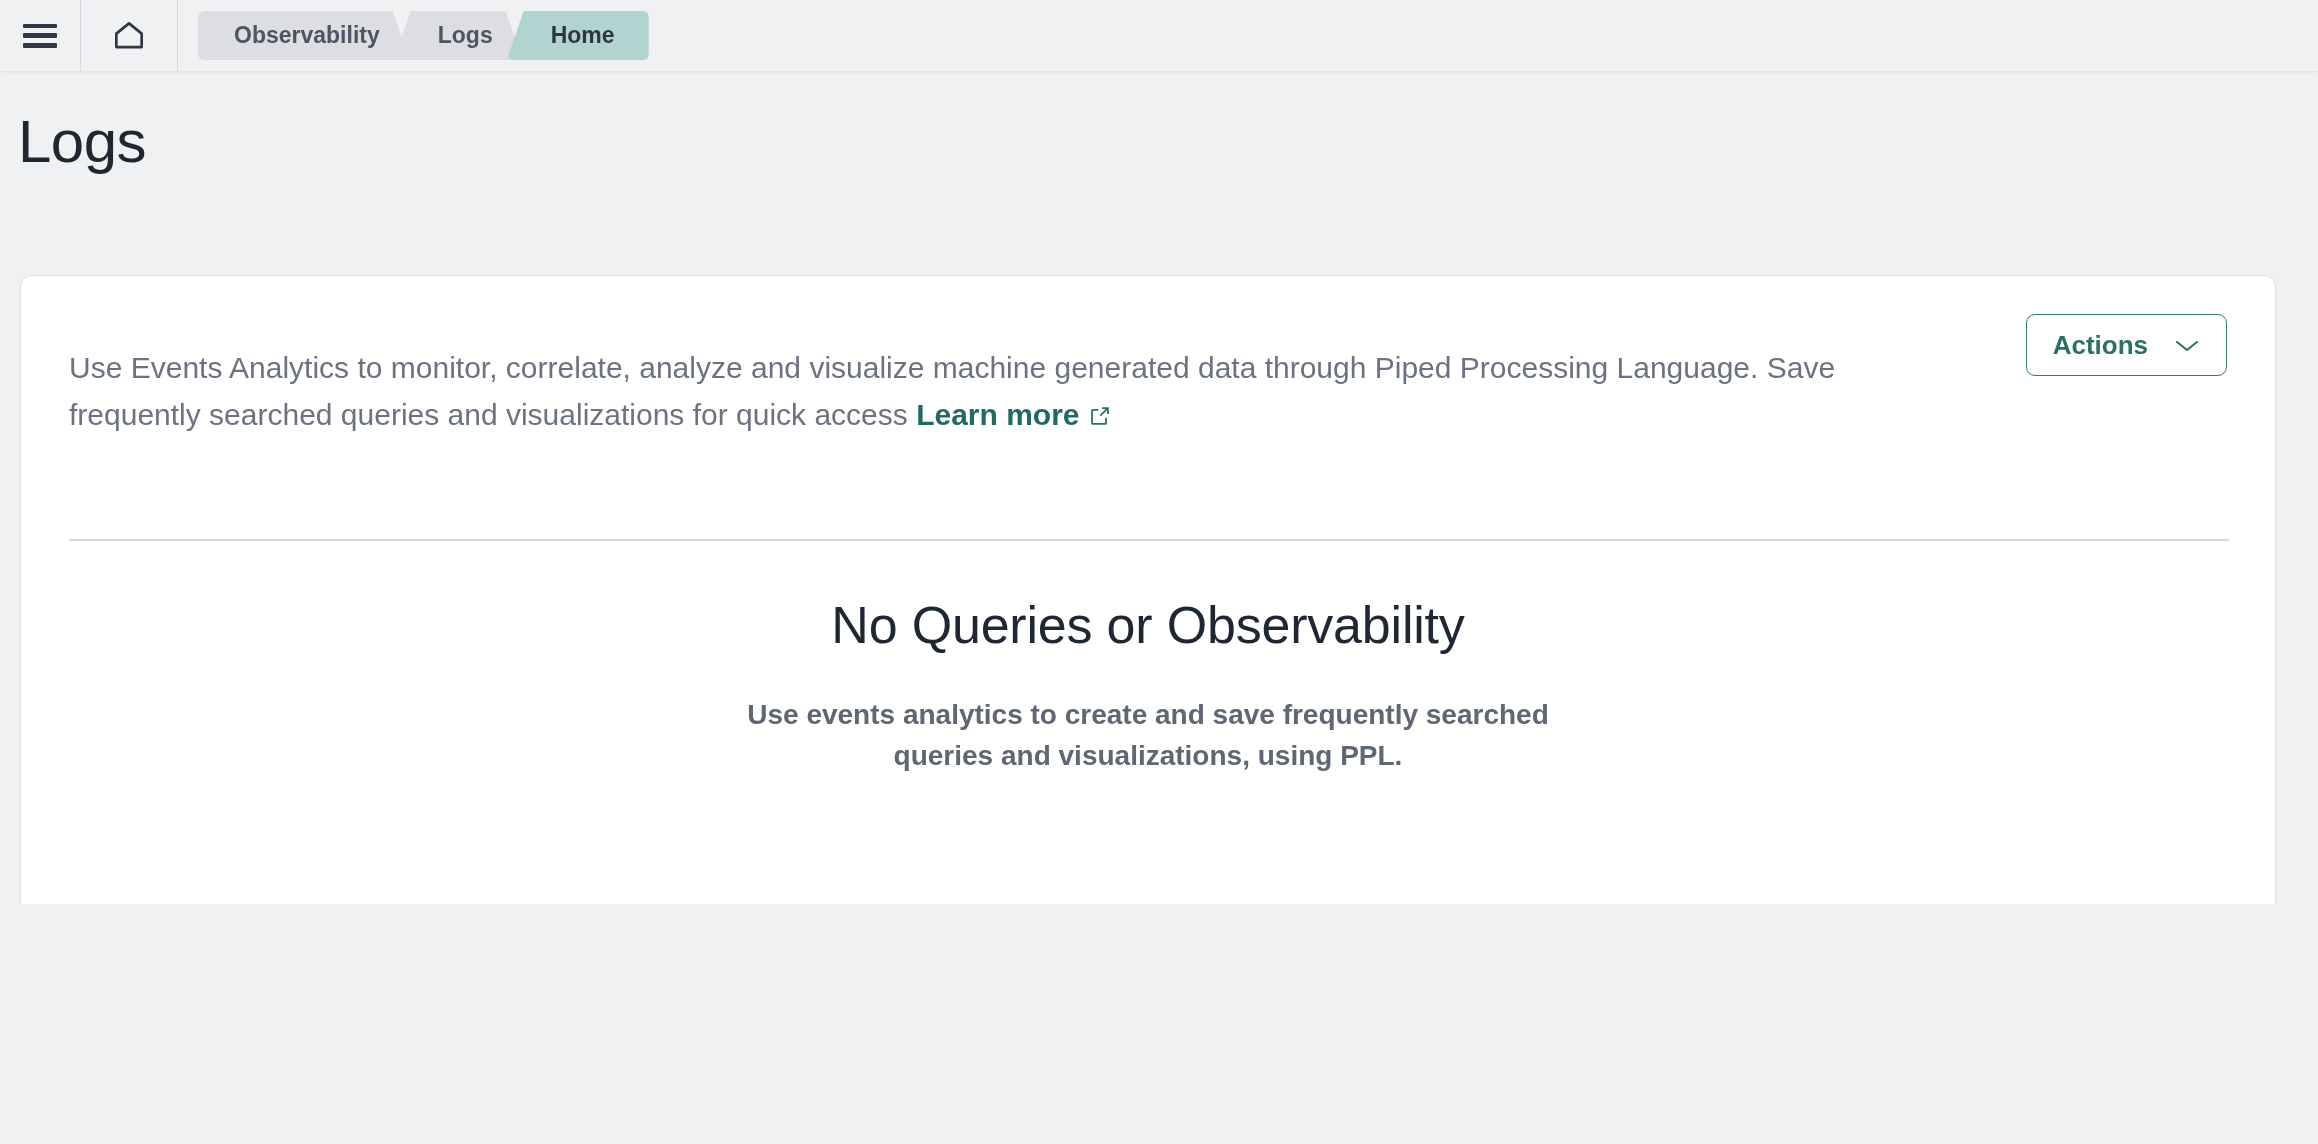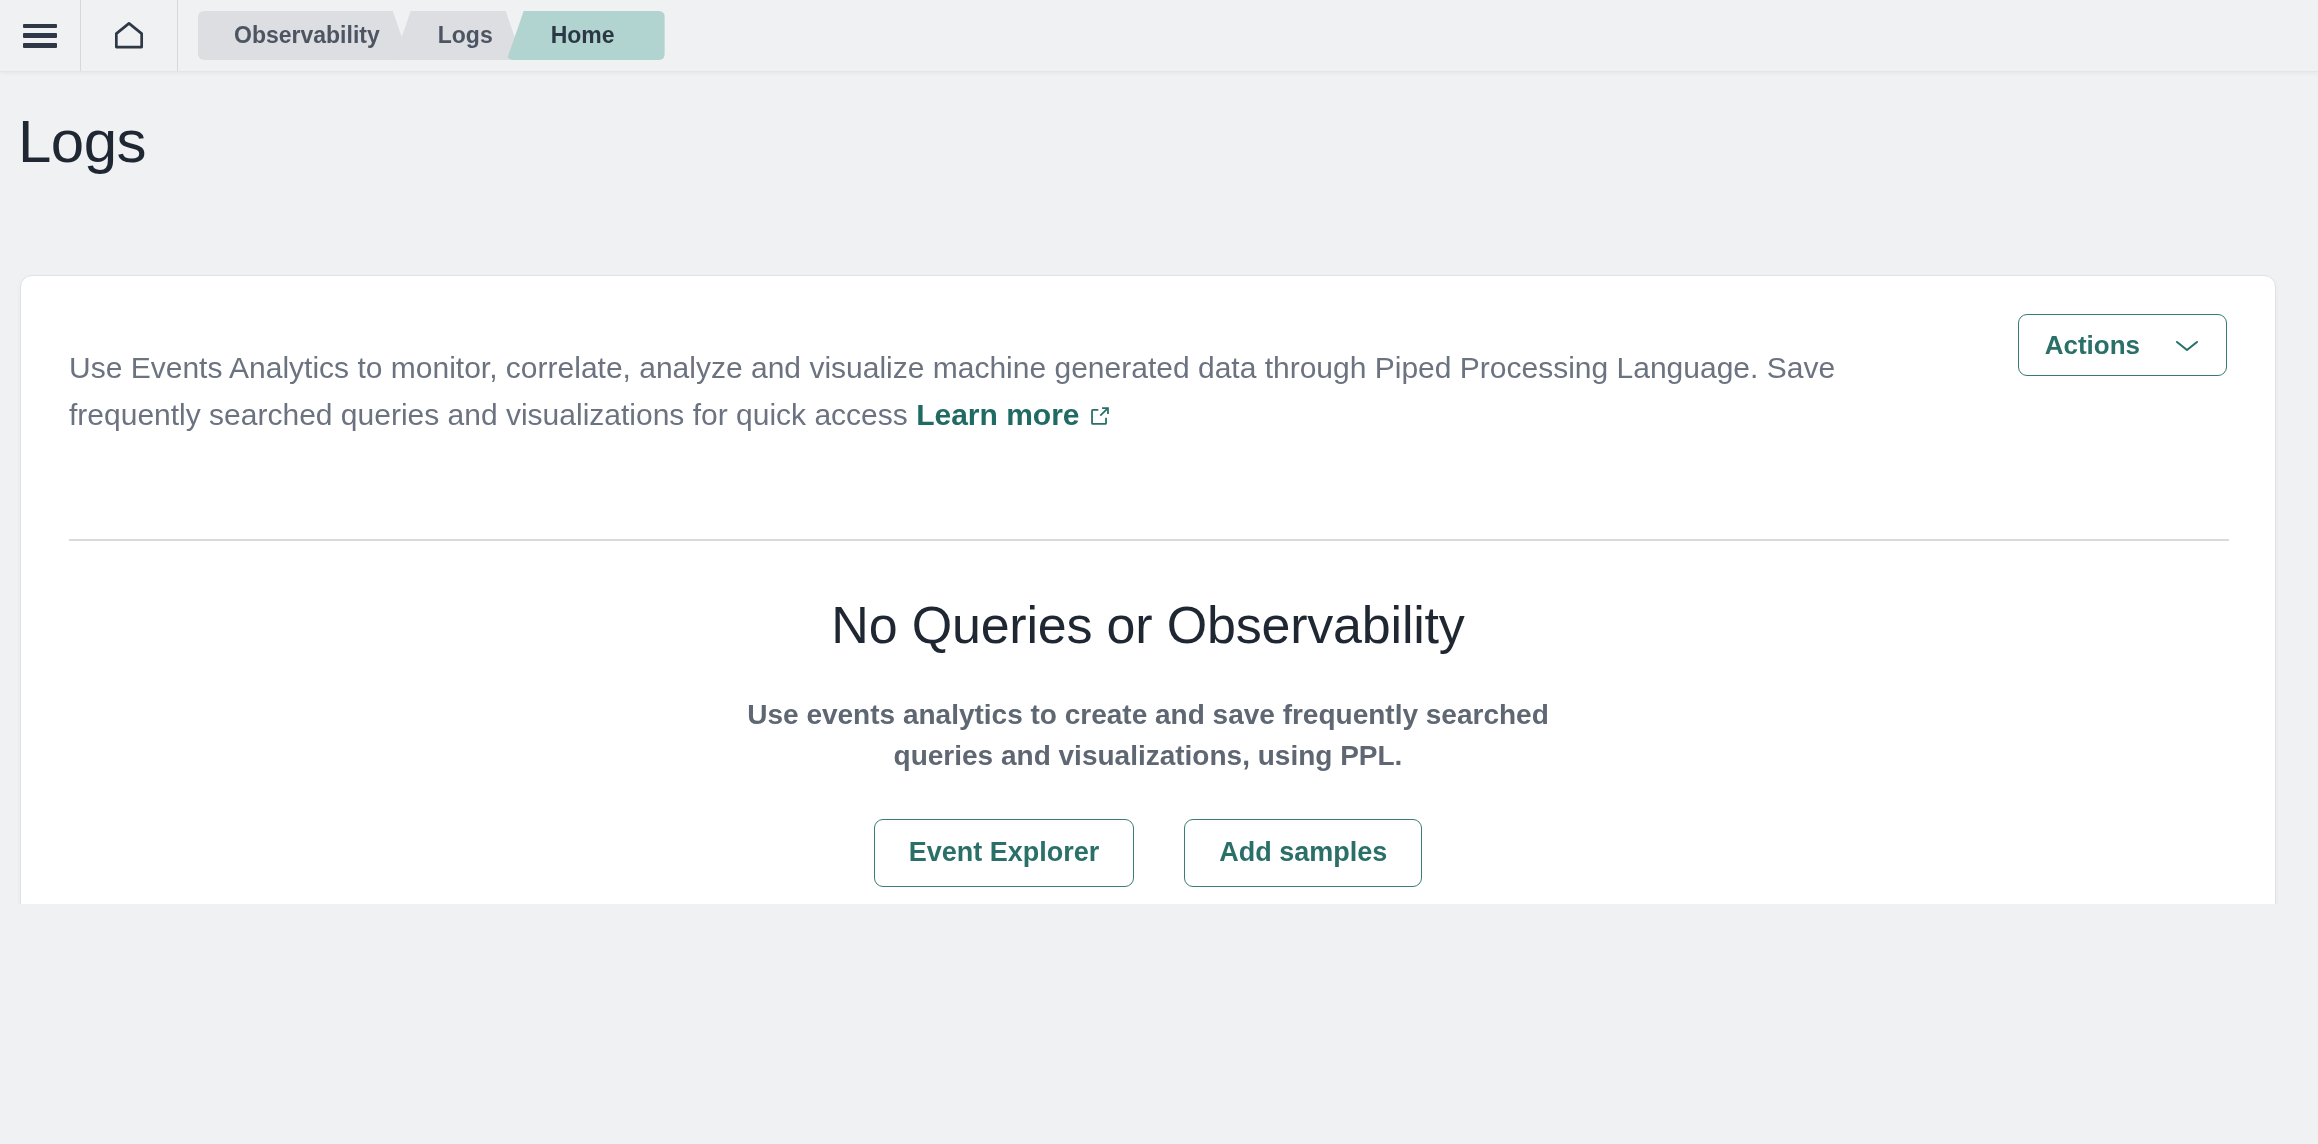--- a/index.html
+++ b/index.html
@@ -79,21 +79,21 @@
     clip-path: polygon(0 0, calc(100% - 17px) 0, 100% 100%, 0 100%);
   }
   .crumb:first-child {
     padding-left: 36px;
   }
   .crumb.active {
     background: #b2d4d0;
     color: #2c3745;
     clip-path: polygon(17px 0, 100% 0, 100% 100%, 0 100%);
     padding-left: 44px;
-    padding-right: 50px;
+    padding-right: 34px;
     z-index: 3;
   }
   .crumb.c1 { z-index: 1; }
   .crumb.c2 {
     clip-path: polygon(17px 0, calc(100% - 17px) 0, 100% 100%, 0 100%);
     z-index: 2;
     padding-left: 44px;
   }
 
   
@@ -159,21 +159,21 @@
     margin-left: 9px;
   }
 
   
   .actions-btn {
     position: absolute;
     right: 48px;
     top: 38px;
     display: flex;
     align-items: center;
-    gap: 34px;
+    gap: 26px;
     height: 62px;
     padding: 0 26px;
     background: #ffffff;
     border: 1.5px solid #357a73;
     border-radius: 9px;
     color: #2a6f68;
     font-size: 26px;
     font-weight: 700;
     font-family: "Liberation Sans", sans-serif;
     cursor: pointer;
@@ -300,21 +300,17 @@
           </svg>
         </span>
       </button>
     </div>
 
     <div class="divider"></div>
 
     <div class="empty">
       <div class="empty-title">No Queries or Observability</div>
       <div class="empty-body">Use events analytics to create and save frequently searched queries and visualizations, using PPL.</div>
-      <div class="empty-actions">
-        <button class="ghost-btn">Event Explorer</button>
-        <button class="ghost-btn">Add samples</button>
-      </div>
     </div>
 
   </div>
 
 </div>
 
 </body></html>

